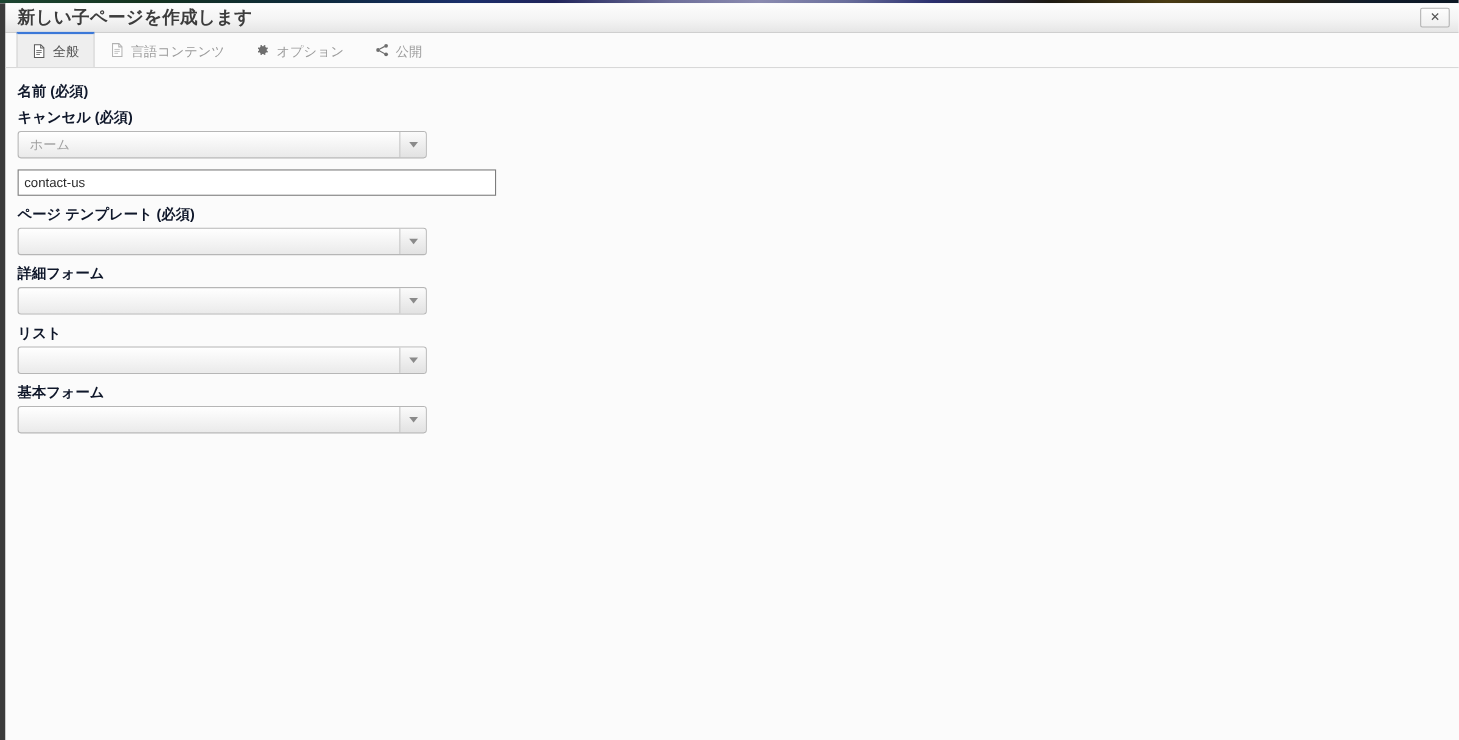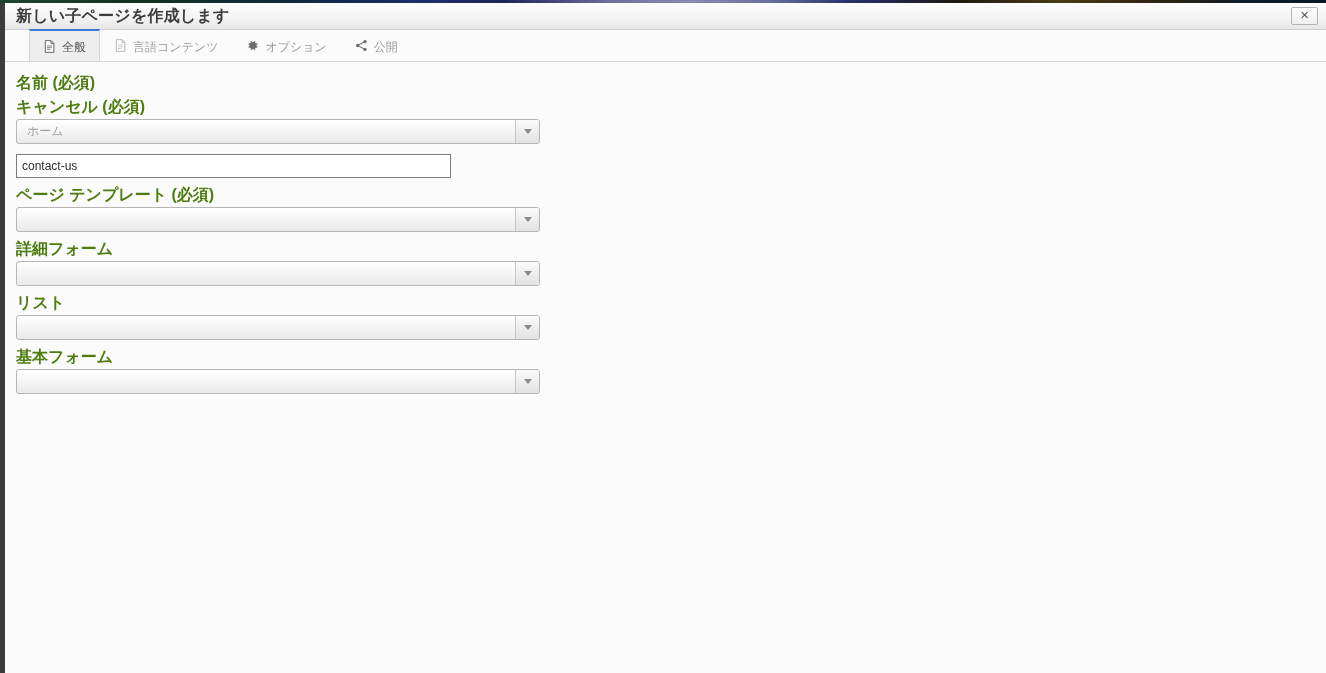--- a/index.html
+++ b/index.html
@@ -84,21 +84,21 @@
     font-family: "DejaVu Sans", sans-serif;
   }
 
   
   .tabstrip {
     flex: 0 0 32px;
     height: 32px;
     position: relative;
     background: #fbfbfb;
     border-bottom: 1px solid #d4d4d4;
-    padding-left: 24px;
+    padding-left: 10px;
     box-sizing: border-box;
     display: flex;
     align-items: flex-end;
   }
   .tab {
     position: relative;
     display: flex;
     align-items: center;
     gap: 6px;
     height: 32px;
@@ -134,23 +134,23 @@
     flex: 1 1 auto;
     position: relative;
     background: #fbfbfb;
     padding: 14px 0 0 11px;
     box-sizing: border-box;
     overflow: hidden;
   }
   .field { margin-bottom: 10px; width: 435px; }
   .field-label {
     display: block;
-    font-size: 16px;
+    font-size: 13px;
     font-weight: bold;
-    color: #4d7c0f;
+    color: #0f172a;
     margin-bottom: 5px;
     line-height: 14px;
   }
 
   input.text-input {
     width: 435px;
     height: 24px;
     box-sizing: border-box;
     border: 1px solid #7d7d7d;
     background: #ffffff;
@@ -158,21 +158,21 @@
     font-size: 12px;
     font-family: "Liberation Sans", "DejaVu Sans", sans-serif;
     color: #2a2a2a;
     border-radius: 0;
     outline: none;
   }
 
   
   .select-box {
     position: relative;
-    width: 524px;
+    width: 372px;
     height: 25px;
     box-sizing: border-box;
     border: 1px solid #b6b6b6;
     border-radius: 3px;
     background: linear-gradient(180deg, #ffffff 0%, #f3f3f3 58%, #eaeaea 100%);
     cursor: pointer;
     overflow: hidden;
   }
   .select-box .sel-value {
     position: absolute;

